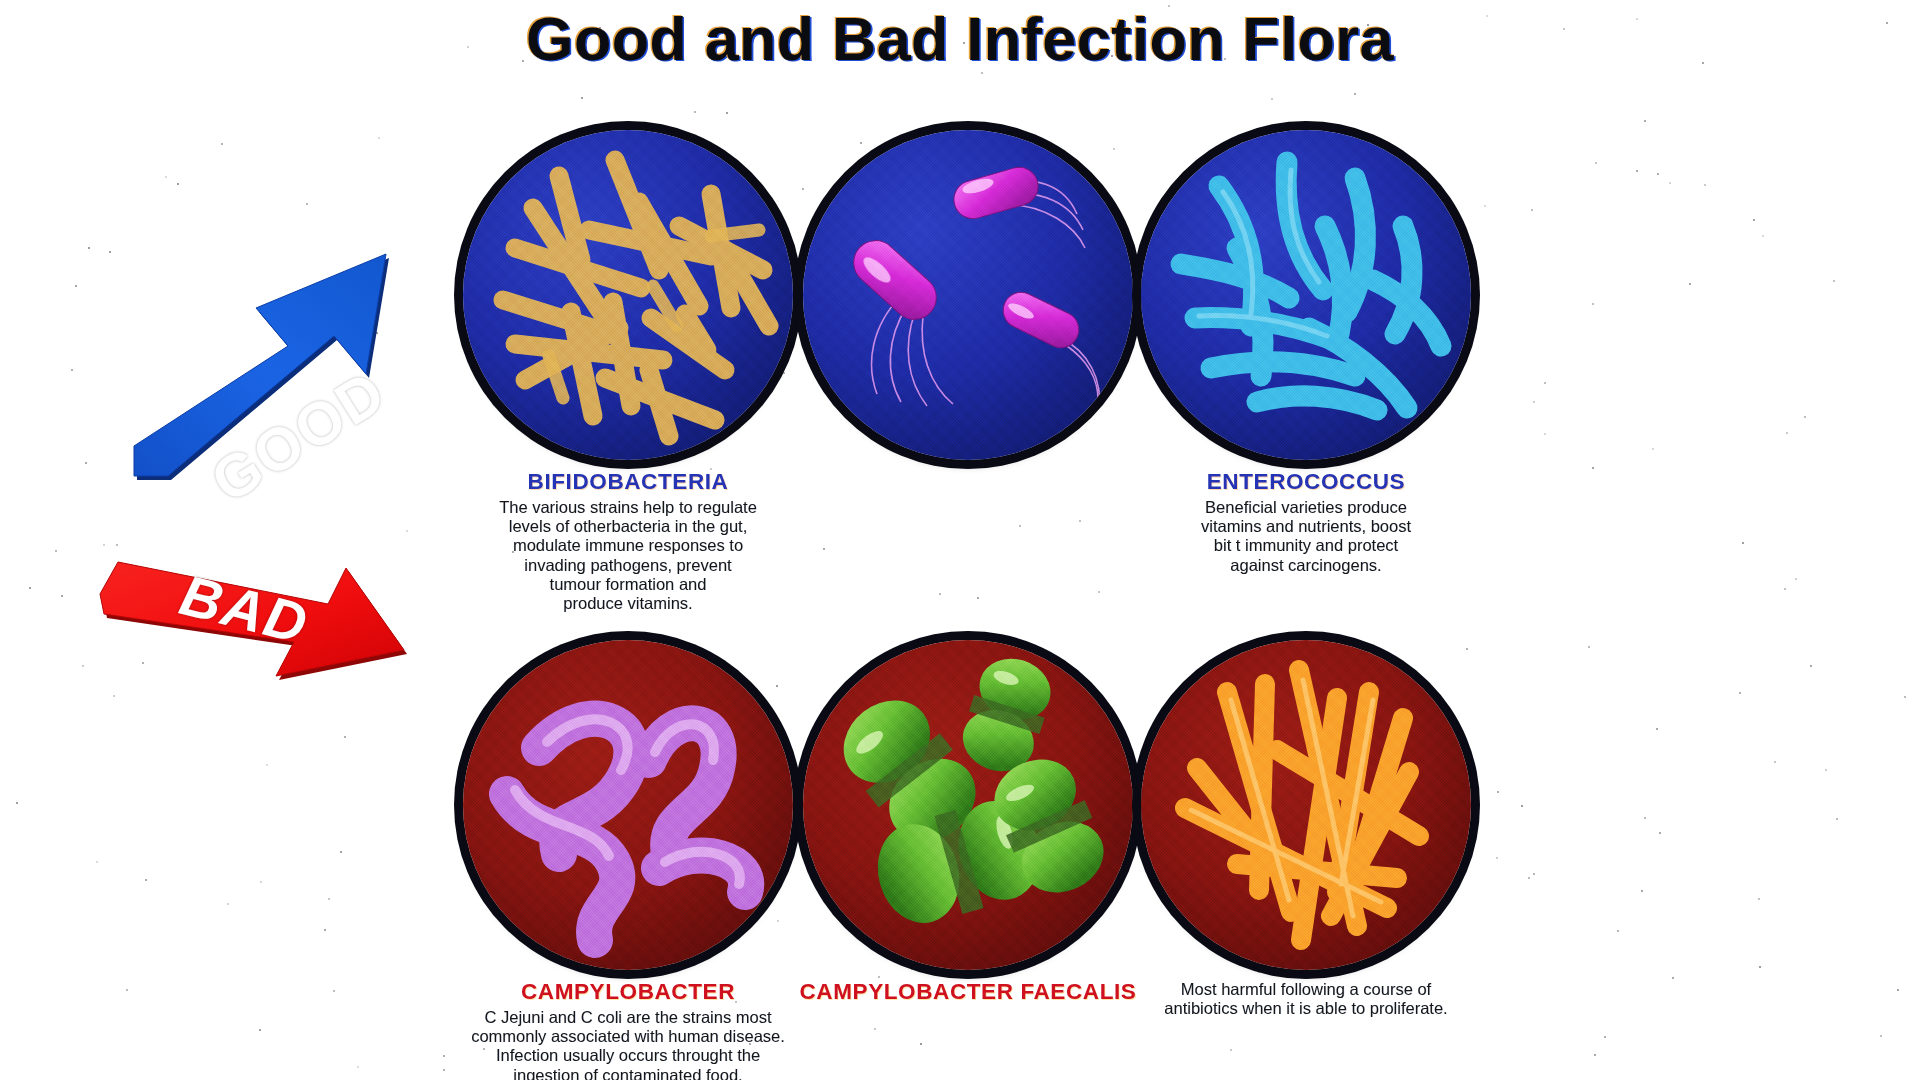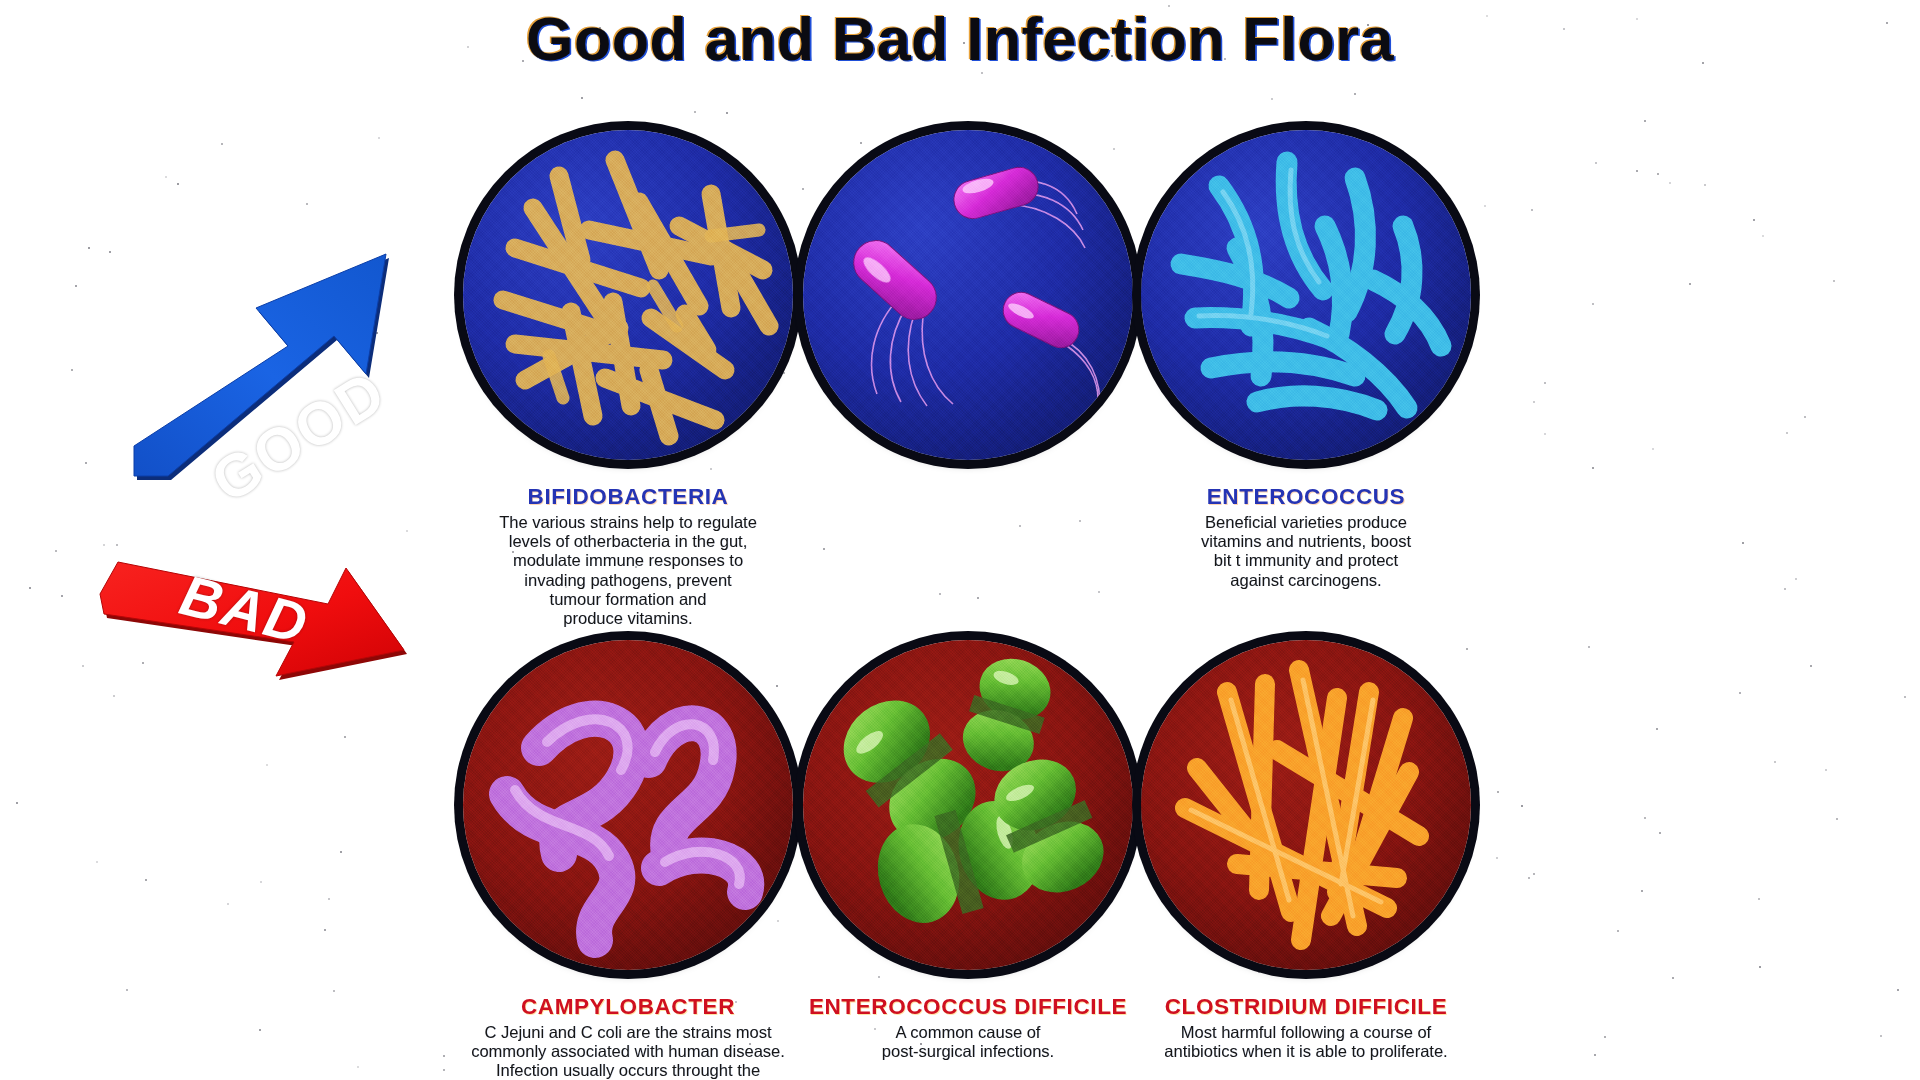--- a/index.html
+++ b/index.html
@@ -63,21 +63,21 @@
   .disc::after{
     content:"";position:absolute;inset:0;pointer-events:none;
     background-image:
       repeating-linear-gradient(45deg, rgba(255,255,255,.055) 0 1px, rgba(0,0,0,.05) 1px 2px),
       repeating-linear-gradient(-45deg, rgba(255,255,255,.04) 0 1px, rgba(0,0,0,.045) 1px 2px);
     mix-blend-mode:overlay;
   }
   .disc svg{position:absolute;inset:0;width:100%;height:100%;}
 
   
-  .caption{margin-top:25px;}
+  .caption{margin-top:10px;}
   .cap-name{
     font-size:22.5px;font-weight:bold;letter-spacing:.6px;line-height:1.1;
   }
   .good .cap-name,.cap-good{color:#2534b4;text-shadow:.8px .6px 0 rgba(255,120,0,.30);}
   .bad  .cap-name,.cap-bad {color:#cf1020;text-shadow:.8px .6px 0 rgba(255,180,0,.35);}
   .cap-body{
     margin-top:3px;font-size:16.5px;line-height:1.17;color:#161616;
     white-space:pre-line;font-weight:normal;
     text-shadow:.5px .4px 0 rgba(40,90,200,.22);
   }
@@ -498,23 +498,21 @@
           <g transform="translate(246,186) rotate(-24)">
             <ellipse cx="0" cy="-34" rx="42" ry="34" fill="url(#entG)"></ellipse>
             <ellipse cx="0" cy="34" rx="42" ry="34" fill="url(#entG)"></ellipse>
             <rect x="-43" y="-9" width="86" height="19" fill="#3c6b22" opacity="0.85"></rect>
             <ellipse cx="-13" cy="-42" rx="15" ry="6" fill="#d8f5b4" opacity="0.8"></ellipse>
           </g>
         </svg>
       </div>
     </div>
     <div class="caption">
-      <div class="cap-name cap-bad">ENTEROCOCCUS DIFFICILE</div>
-      <div class="cap-body">A common cause of
-post-surgical infections.</div>
+      <div class="cap-name cap-bad">CAMPYLOBACTER FAECALIS</div>
     </div>
   </div>
 
   <div class="cell c2">
     <div class="disc-wrap">
       <div class="disc bad">
         <svg viewBox="0 0 330 330">
           <g stroke="#f9a22b" stroke-width="20" stroke-linecap="round" fill="none">
             <line x1="86" y1="52" x2="150" y2="272"></line>
             <line x1="124" y1="44" x2="118" y2="250"></line>
@@ -531,18 +529,17 @@
           <g stroke="#ffd98c" stroke-width="5" stroke-linecap="round" fill="none" opacity="0.6">
             <line x1="90" y1="60" x2="148" y2="260"></line>
             <line x1="162" y1="40" x2="212" y2="276"></line>
             <line x1="50" y1="170" x2="240" y2="262"></line>
             <line x1="232" y1="60" x2="200" y2="244"></line>
           </g>
         </svg>
       </div>
     </div>
     <div class="caption">
-      <div class="cap-name cap-bad">CLOSTRIDIUM DIFFICILE</div>
       <div class="cap-body">Most harmful following a course of
 antibiotics when it is able to proliferate.</div>
     </div>
   </div>
 </div>
 
 </body></html>

